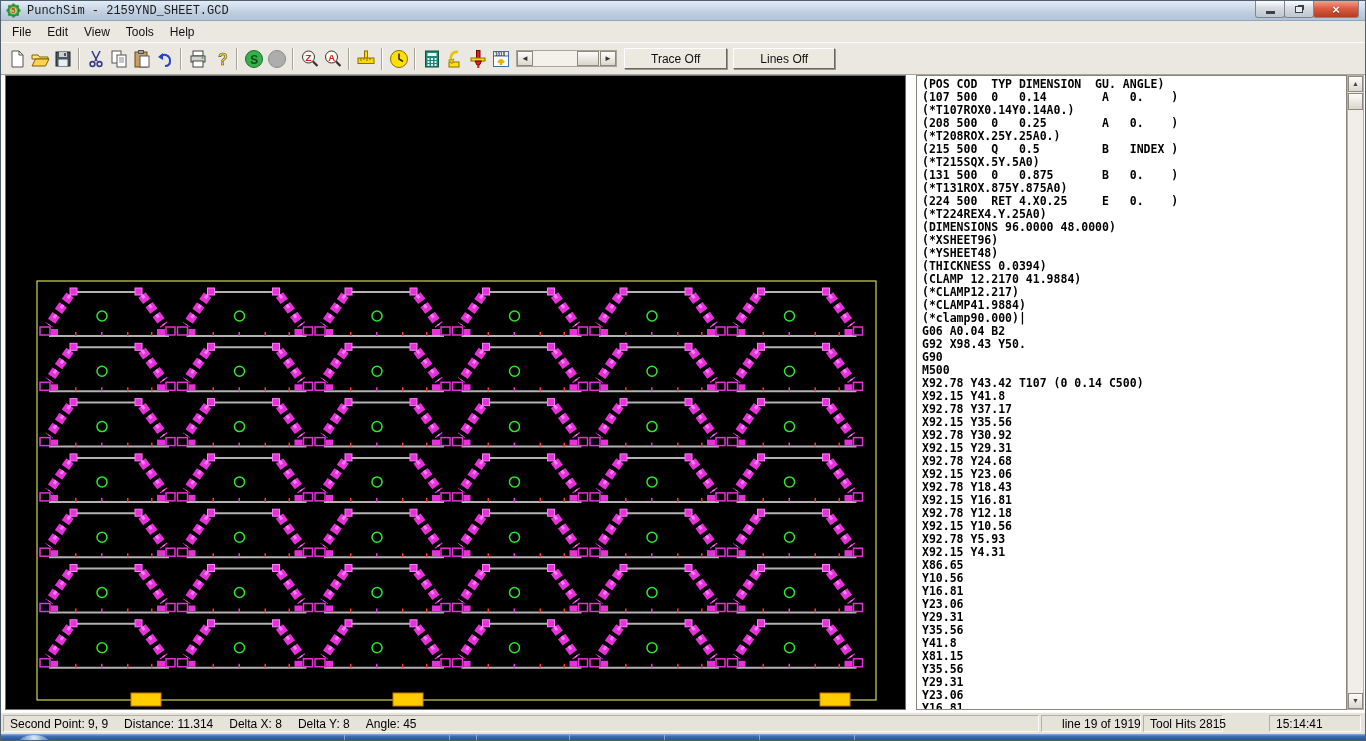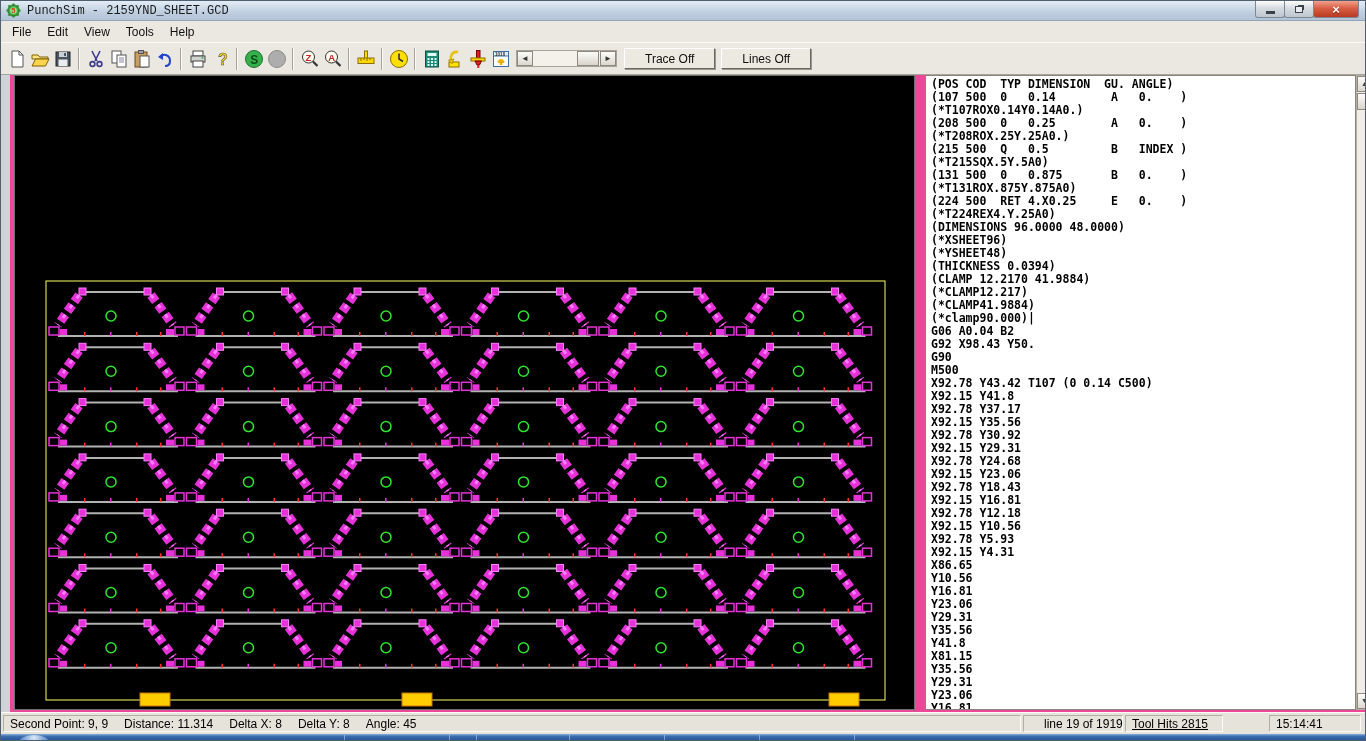--- a/index.html
+++ b/index.html
@@ -24,40 +24,40 @@
 
   
   .toolbar{height:33px;background:#ebe8e2;border-top:1px solid #fbfaf8;border-bottom:1px solid #a9a49a;display:flex;align-items:center;padding-left:4px;}
   .tb-btn{width:23px;height:23px;display:flex;align-items:center;justify-content:center;border:1px solid transparent;}
   .tb-btn svg{display:block;}
   .tb-sep{width:2px;height:22px;border-left:1px solid #a9a49a;border-right:1px solid #fbfaf8;margin:0 4px;}
   .hscroll{width:101px;height:17px;display:flex;margin:0 4px;border:1px solid #a9a49a;background:#f4f1ea;position:relative;}
   .hs-arrow{width:16px;height:15px;background:linear-gradient(#fdfcfa,#dcd8cf);border:1px solid #8e897e;font-size:8px;line-height:13px;text-align:center;color:#333;}
   .hs-track{flex:1;position:relative;}
   .hs-thumb{position:absolute;top:0;height:15px;width:22px;left:44px;background:linear-gradient(#fdfcfa,#d9d5cc);border:1px solid #8e897e;}
-  .tb-textbtn{height:21px;padding:0 20px;margin:0 3px;background:#ece9e1;border:1px solid;border-color:#fff #6d685e #6d685e #fff;box-shadow:1px 1px 0 #9b968b;font-size:12px;color:#111;display:flex;align-items:center;}
-
-  
-  .client{display:flex;height:637px;background:#ec4899;padding-left:4px;margin-left:9px;}
+  .tb-textbtn{height:21px;padding:0 26px;margin:0 3px;background:#ece9e1;border:1px solid;border-color:#fff #6d685e #6d685e #fff;box-shadow:1px 1px 0 #9b968b;font-size:12px;color:#111;display:flex;align-items:center;}
+
+  
+  .client{display:flex;height:637px;background:#ffffff;padding-left:4px;}
   .canvas{width:901px;height:635px;border:1px solid #6f6f6f;background:#000;flex:none;}
   .canvas svg{display:block;}
   .splitter{width:10px;flex:none;}
   .codepanel{width:431px;height:635px;background:#fff;border:1px solid #8a857b;overflow:hidden;padding:2px 0 0 5px;flex:none;}
   .codeline{font-family:"DejaVu Sans Mono",monospace;font-size:11.5px;font-weight:bold;line-height:13px;height:13px;color:#000;white-space:pre;}
   .vscroll{width:17px;height:635px;background:#f1eee7;border:1px solid #b5b0a6;position:relative;flex:none;}
   .vs-btn{position:absolute;left:0;width:15px;height:16px;background:linear-gradient(#fdfcfa,#dcd8cf);border:1px solid #8e897e;font-size:7px;text-align:center;line-height:14px;color:#444;}
   .vs-up{top:0;}.vs-down{bottom:0;}
   .vs-thumb{position:absolute;left:0;top:17px;width:15px;height:17px;background:linear-gradient(#fdfcfa,#d9d5cc);border:1px solid #8e897e;}
 
   
   .statusbar{height:22px;background:#e6e3db;border-top:1px solid #fbfaf8;display:flex;align-items:stretch;font-size:12px;color:#000;padding:2px 2px 2px 2px;}
   .seg{border:1px solid;border-color:#b4afa5 #fbfaf8 #fbfaf8 #b4afa5;display:flex;align-items:center;padding:0 6px;white-space:pre;margin-right:2px;}
   .seg-left{flex:1;}
   .seg-left span{margin-right:16px;}
-  .seg-line{width:100px;padding-left:20px;}.seg-hits{width:98px;text-decoration:underline;}.seg-time{width:92px;margin-left:44px;}
+  .seg-line{width:100px;padding-left:20px;}.seg-hits{width:80px;}.seg-time{width:92px;margin-left:44px;}
 
   
   .taskbar{height:8px;background:linear-gradient(#86aedb 0%,#3b6db0 30%,#1e4b8c 100%);position:relative;overflow:hidden;}
   .tb-orb{position:absolute;left:18px;top:1px;width:30px;height:14px;border-radius:50%;background:radial-gradient(circle at 50% 20%,#dce9f7,#6f9bd1 60%,#2d5d9e);}
   .tb-btnhint{position:absolute;top:1px;bottom:0;width:1px;background:rgba(220,235,255,.45);}
 </style>
 </head>
 <body>
 
 <div class="window">

